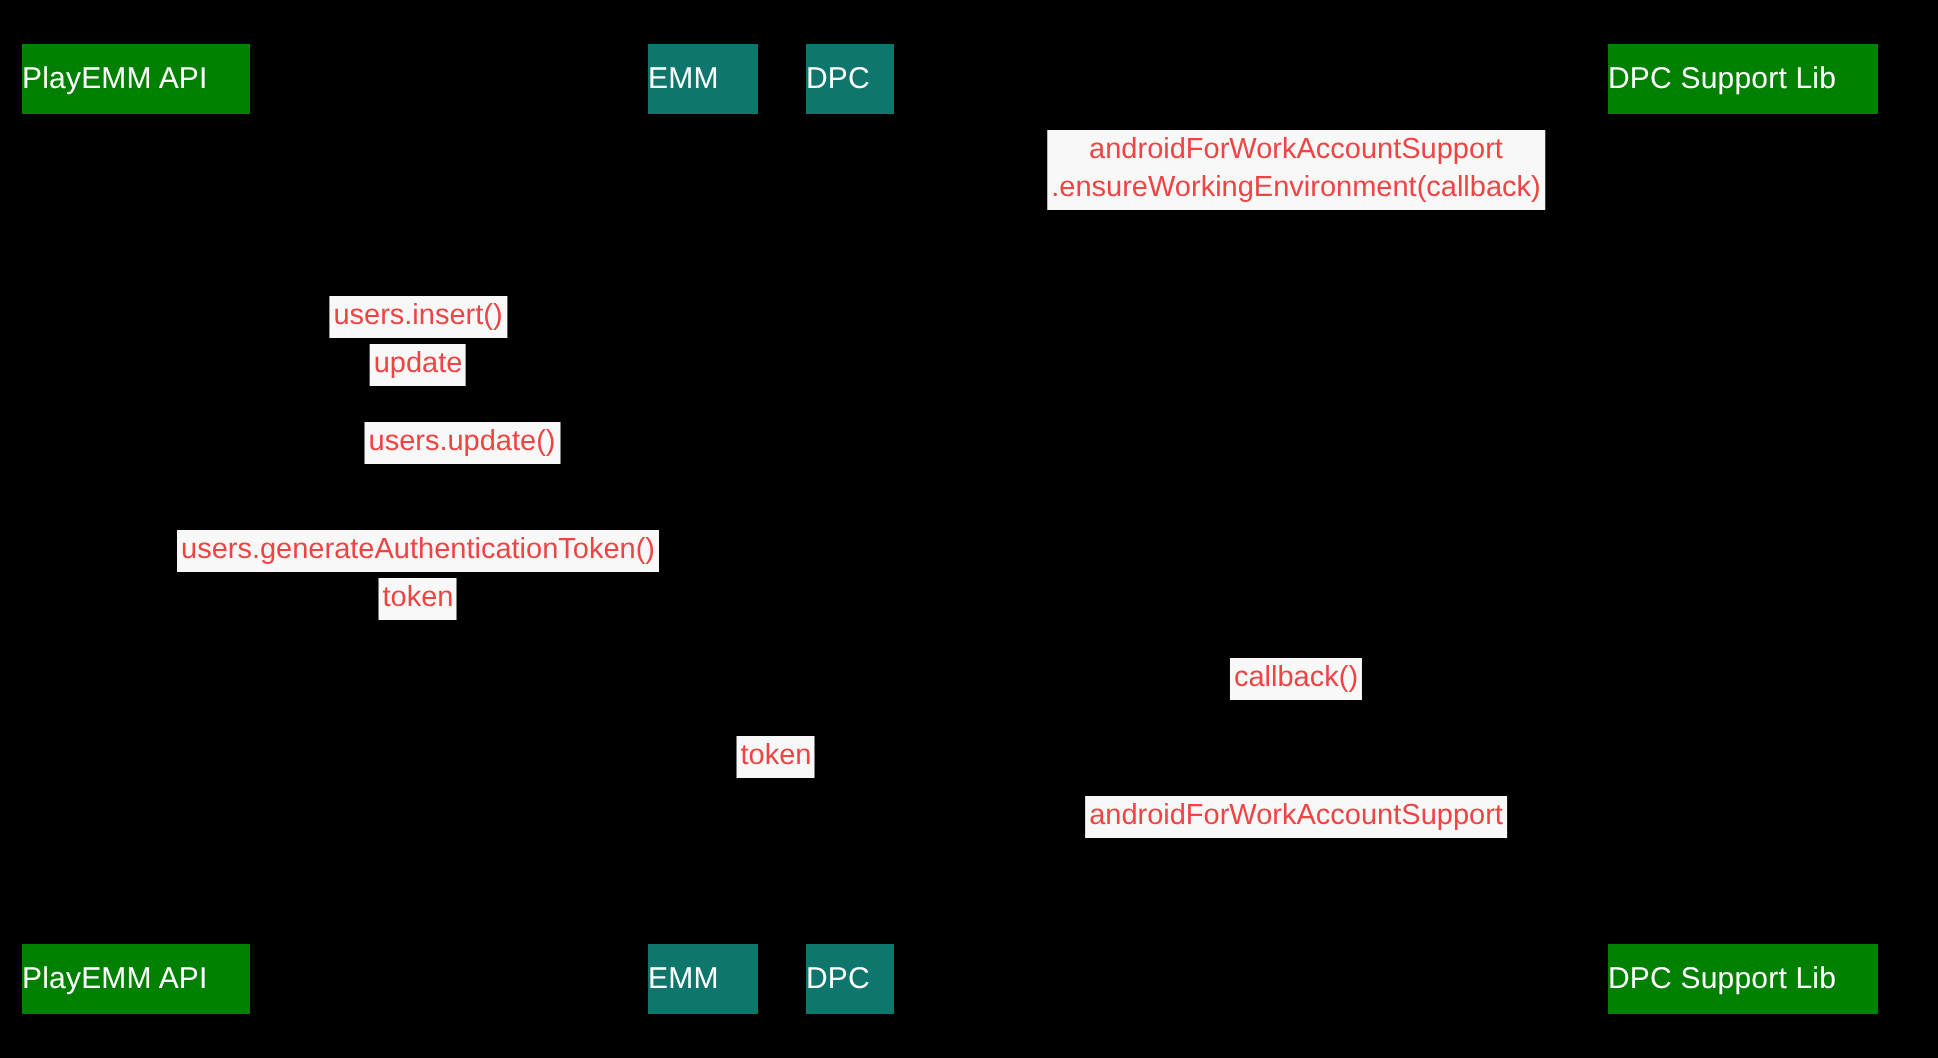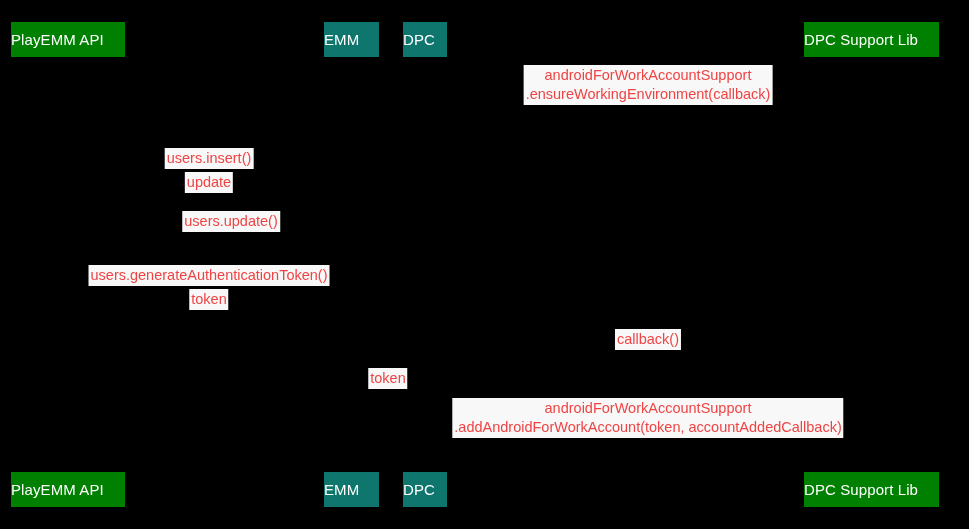--- a/index.html
+++ b/index.html
@@ -98,21 +98,20 @@
   <div class="msg" style="left:648px; top:329px;">
     <span class="line">callback()</span>
   </div>
 
   <div class="msg" style="left:388px; top:368px;">
     <span class="line">token</span>
   </div>
 
   <div class="msg" style="left:648px; top:398px;">
     <span class="line">androidForWorkAccountSupport</span>
-    <span class="line">.addAndroidForWorkAccount(token, accountAddedCallback)</span>
   </div>
 
   <div class="participant green" style="left:11px; top:472px; width:114px; height:35px;">
     <span>PlayEMM API</span>
   </div>
 
   <div class="participant blue" style="left:324px; top:472px; width:55px; height:35px;">
     <span>EMM</span>
   </div>
 

